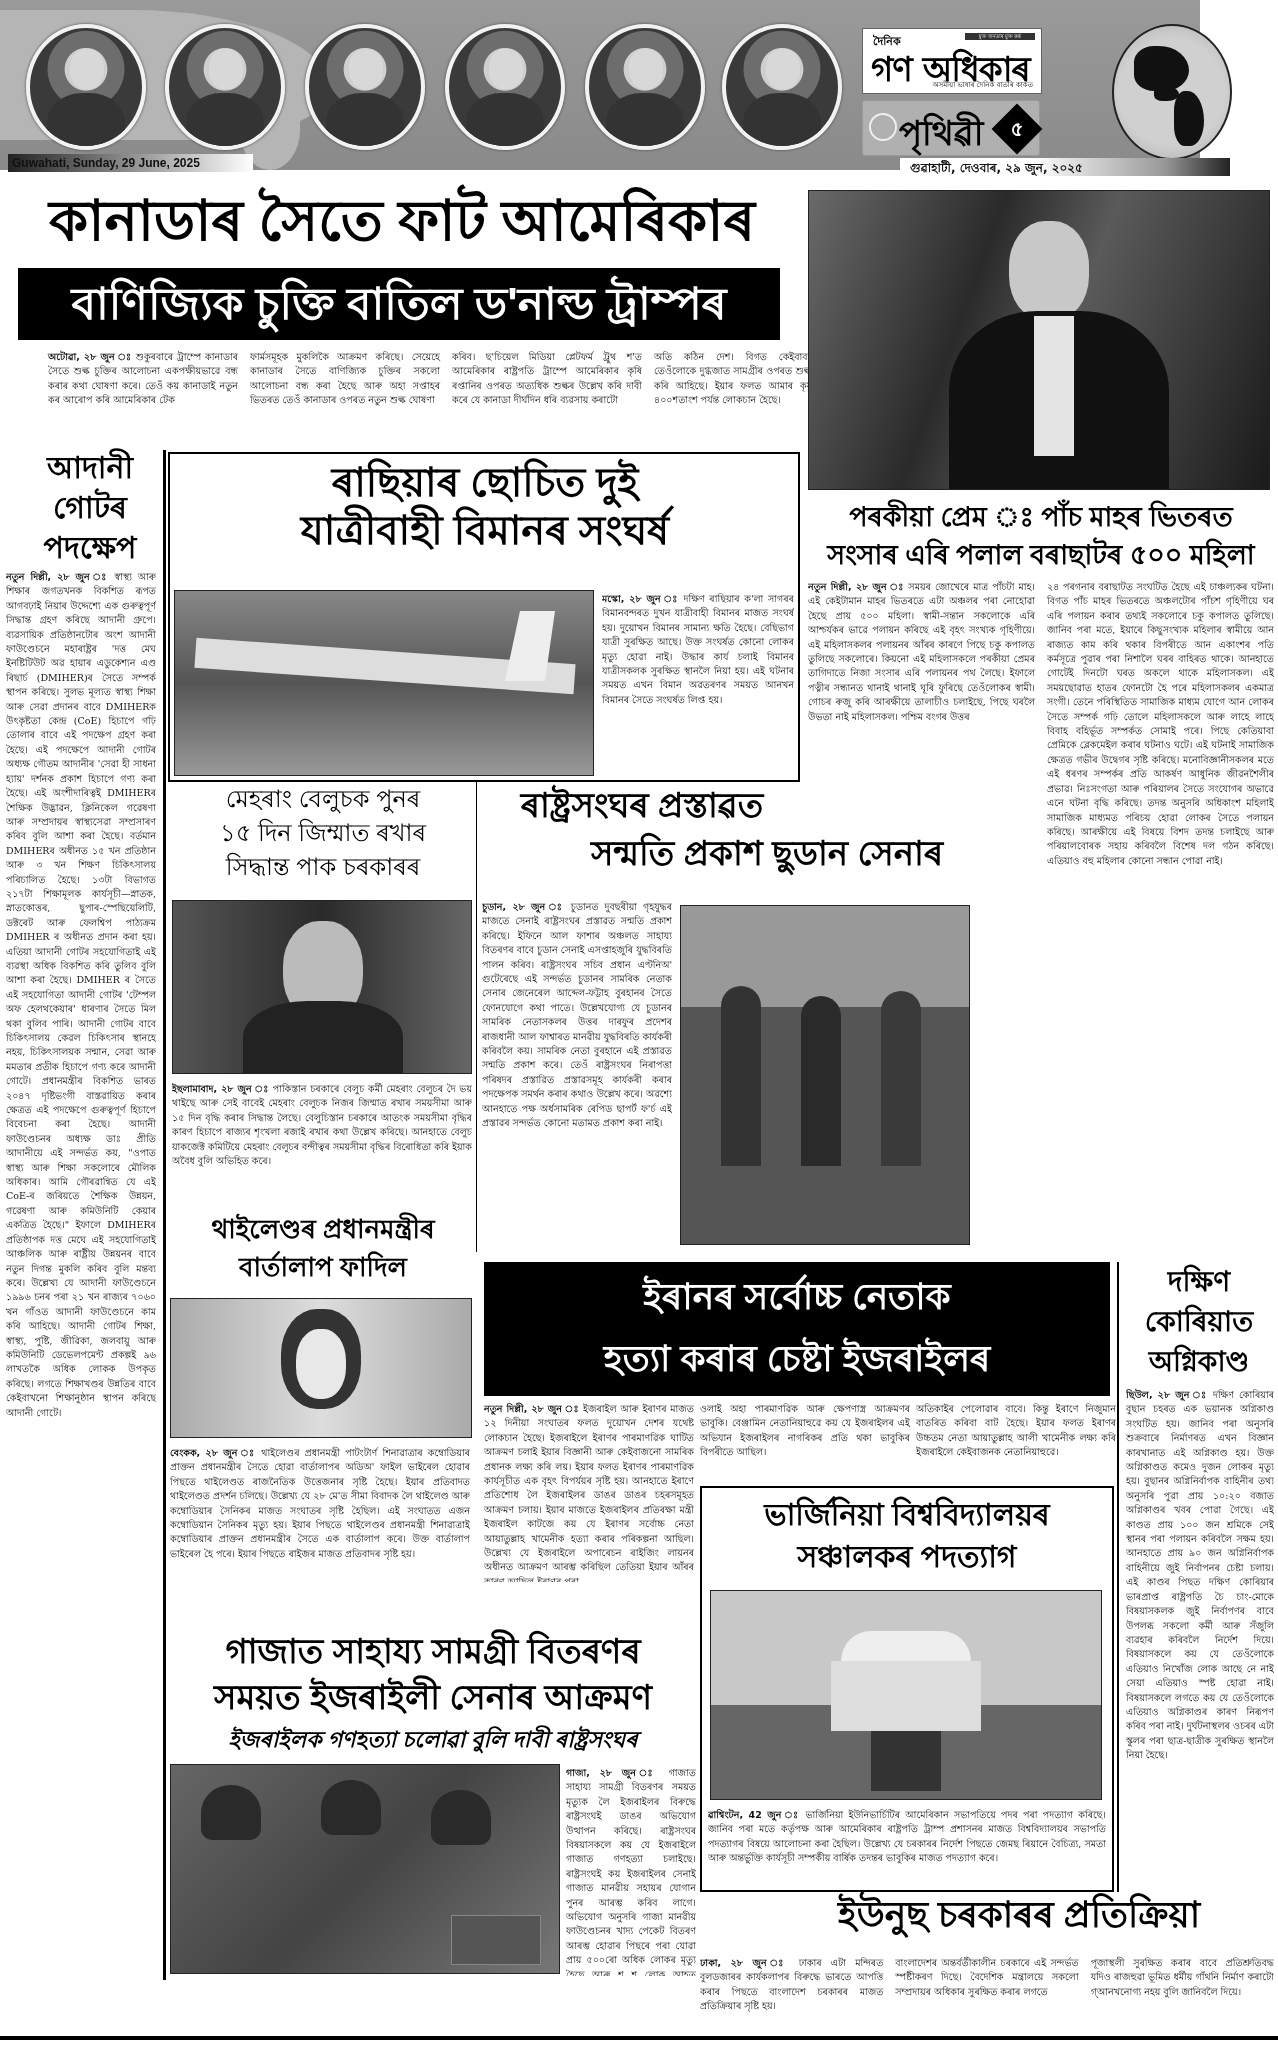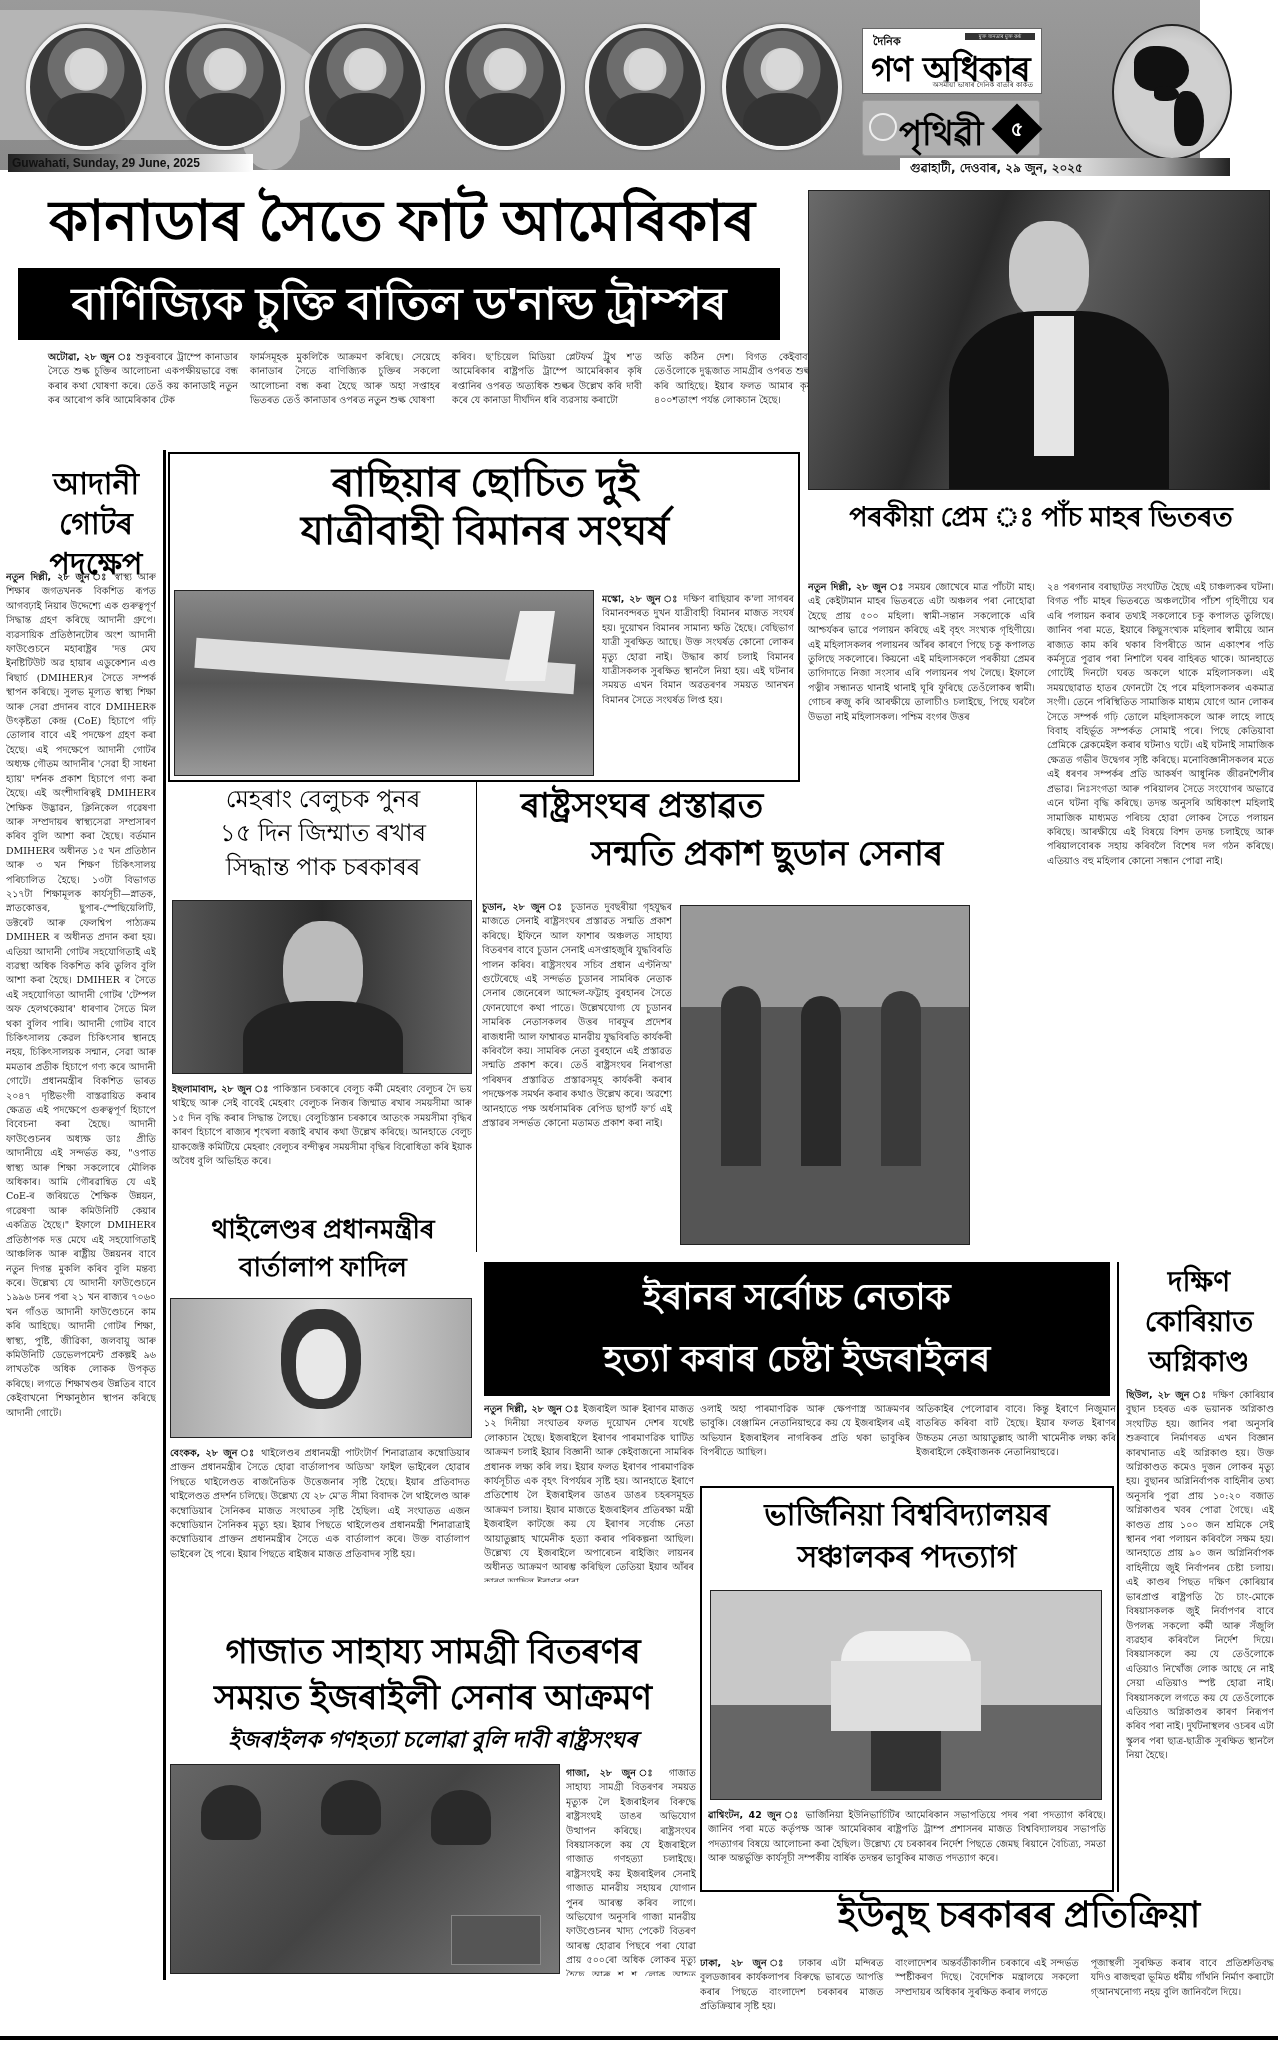--- a/index.html
+++ b/index.html
@@ -98,21 +98,21 @@
   <div>কৰিব। ছ'চিয়েল মিডিয়া প্লেটফৰ্ম ট্ৰুথ শ'ত আমেৰিকাৰ ৰাষ্ট্ৰপতি ট্ৰাম্পে আমেৰিকাৰ কৃষি ৰপ্তানিৰ ওপৰত অত্যধিক শুল্কৰ উল্লেখ কৰি দাবী কৰে যে কানাডা দীৰ্ঘদিন ধৰি ব্যৱসায় কৰাটো</div>
   <div>অতি কঠিন দেশ। বিগত কেইবাবছৰ ধৰি তেওঁলোকে দুগ্ধজাত সামগ্ৰীৰ ওপৰত শুল্ক আৰোপ কৰি আহিছে। ইয়াৰ ফলত আমাৰ কৃষকসকলৰ ৪০০শতাংশ পৰ্যন্ত লোকচান হৈছে।</div>
 </div>
 
 <div class="photo" style="left:808px;top:190px;width:462px;height:300px;background:linear-gradient(110deg,#6a6a6a,#2a2a2a 35%,#5a5a5a 55%,#1a1a1a);">
   <div style="position:absolute;left:200px;top:30px;width:80px;height:100px;border-radius:45%;background:#c8c8c8;"></div>
   <div style="position:absolute;left:140px;top:120px;width:220px;height:200px;border-radius:40% 40% 0 0;background:#111;"></div>
   <div style="position:absolute;left:225px;top:125px;width:40px;height:140px;background:#e5e5e5;"></div>
 </div>
 
-<div class="abs hl" style="left:16px;top:448px;width:160px;font-size:30px;line-height:40px;margin-top:16px;">
+<div class="abs hl" style="left:10px;top:448px;width:160px;font-size:30px;line-height:40px;">
   <div>আদানী</div>
   <div>গোটৰ</div>
   <div>পদক্ষেপ</div>
 </div>
 <div class="abs body-text" style="left:6px;top:570px;width:150px;height:1405px;overflow:hidden;">
   <span class="dateline">নতুন দিল্লী, ২৮ জুন ঃ</span> <span>স্বাস্থ্য আৰু শিক্ষাৰ জগতখনক বিকশিত ৰূপত আগবঢ়াই নিয়াৰ উদ্দেশ্যে এক গুৰুত্বপূৰ্ণ সিদ্ধান্ত গ্ৰহণ কৰিছে আদানী গ্ৰুপে। ব্যৱসায়িক প্ৰতিষ্ঠানটোৰ অংশ আদানী ফাউণ্ডেচনে মহাৰাষ্ট্ৰৰ 'দত্ত মেঘ ইনষ্টিটিউট অৱ হায়াৰ এডুকেশ্যন এণ্ড ৰিছাৰ্চ (DMIHER)ৰ সৈতে সম্পৰ্ক স্থাপন কৰিছে। সুলভ মূল্যত স্বাস্থ্য শিক্ষা আৰু সেৱা প্ৰদানৰ বাবে DMIHERক উৎকৃষ্টতা কেন্দ্ৰ (CoE) হিচাপে গঢ়ি তোলাৰ বাবে এই পদক্ষেপ গ্ৰহণ কৰা হৈছে। এই পদক্ষেপে আদানী গোটৰ অধ্যক্ষ গৌতম আদানীৰ 'সেৱা হী সাধনা হ্যায়' দৰ্শনক প্ৰকাশ হিচাপে গণ্য কৰা হৈছে। এই অংশীদাৰিত্বই DMIHERৰ শৈক্ষিক উদ্ভাৱন, ক্লিনিকেল গৱেষণা আৰু সম্প্ৰদায়ৰ স্বাস্থ্যসেৱা সম্প্ৰসাৰণ কৰিব বুলি আশা কৰা হৈছে। বৰ্তমান DMIHERৰ অধীনত ১৫ খন প্ৰতিষ্ঠান আৰু ৩ খন শিক্ষণ চিকিৎসালয় পৰিচালিত হৈছে। ১৩টা বিভাগত ২১৭টা শিক্ষামূলক কাৰ্যসূচী—স্নাতক, স্নাতকোত্তৰ, ছুপাৰ-স্পেছিয়েলিটি, ডক্টৰেট আৰু ফেলশ্বিপ পাঠ্যক্ৰম DMIHER ৰ অধীনত প্ৰদান কৰা হয়। এতিয়া আদানী গোটৰ সহযোগিতাই এই ব্যৱস্থা অধিক বিকশিত কৰি তুলিব বুলি আশা কৰা হৈছে। DMIHER ৰ সৈতে এই সহযোগিতা আদানী গোটৰ 'টেম্পল অফ হেলথকেয়াৰ' ধাৰণাৰ সৈতে মিল থকা বুলিব পাৰি। আদানী গোটৰ বাবে চিকিৎসালয় কেৱল চিকিৎসাৰ স্থানহে নহয়, চিকিৎসালয়ক সন্মান, সেৱা আৰু মমতাৰ প্ৰতীক হিচাপে গণ্য কৰে আদানী গোটে। প্ৰধানমন্ত্ৰীৰ বিকশিত ভাৰত ২০৪৭ দৃষ্টিভংগী বাস্তৱায়িত কৰাৰ ক্ষেত্ৰত এই পদক্ষেপে গুৰুত্বপূৰ্ণ হিচাপে বিবেচনা কৰা হৈছে। আদানী ফাউণ্ডেচনৰ অধ্যক্ষ ডাঃ প্ৰীতি আদানীয়ে এই সন্দৰ্ভত কয়, "ওপাত স্বাস্থ্য আৰু শিক্ষা সকলোৰে মৌলিক অধিকাৰ। আমি গৌৰৱান্বিত যে এই CoE-ৰ জৰিয়তে শৈক্ষিক উন্নয়ন, গৱেষণা আৰু কমিউনিটি কেয়াৰ একত্ৰিত হৈছে।" ইফালে DMIHERৰ প্ৰতিষ্ঠাপক দত্ত মেঘে এই সহযোগিতাই আঞ্চলিক আৰু ৰাষ্ট্ৰীয় উন্নয়নৰ বাবে নতুন দিগন্ত মুকলি কৰিব বুলি মন্তব্য কৰে। উল্লেখ্য যে আদানী ফাউণ্ডেচনে ১৯৯৬ চনৰ পৰা ২১ খন ৰাজ্যৰ ৭০৬০ খন গাঁওত আদানী ফাউণ্ডেচনে কাম কৰি আহিছে। আদানী গোটৰ শিক্ষা, স্বাস্থ্য, পুষ্টি, জীৱিকা, জলবায়ু আৰু কমিউনিটি ডেভেলপমেন্ট প্ৰকল্পই ৯৬ লাখতকৈ অধিক লোকক উপকৃত কৰিছে। লগতে শিক্ষাখণ্ডৰ উন্নতিৰ বাবে কেইবাখনো শিক্ষানুষ্ঠান স্থাপন কৰিছে আদানী গোটে।</span>
 </div>
 <div class="rule-v" style="left:163px;top:450px;height:1530px;"></div>
 
 <div class="boxed" style="left:168px;top:452px;width:632px;height:330px;"></div>
@@ -123,20 +123,21 @@
 <div class="photo" style="left:174px;top:590px;width:420px;height:186px;background:linear-gradient(180deg,#888,#555 50%,#999);">
   <div style="position:absolute;left:20px;top:60px;width:380px;height:30px;background:#ddd;transform:rotate(4deg);"></div>
   <div style="position:absolute;left:330px;top:20px;width:50px;height:70px;background:#eee;clip-path:polygon(30% 0,100% 0,80% 100%,0 100%);"></div>
 </div>
 <div class="abs body-text" style="left:602px;top:592px;width:192px;height:184px;overflow:hidden;">
   <span class="dateline">মস্কো, ২৮ জুন ঃ</span> <span>দক্ষিণ ৰাছিয়াৰ ক'লা সাগৰৰ বিমানবন্দৰত দুখন যাত্ৰীবাহী বিমানৰ মাজত সংঘৰ্ষ হয়। দুয়োখন বিমানৰ সামান্য ক্ষতি হৈছে। বেছিভাগ যাত্ৰী সুৰক্ষিত আছে। উক্ত সংঘৰ্ষত কোনো লোকৰ মৃত্যু হোৱা নাই। উদ্ধাৰ কাৰ্য চলাই বিমানৰ যাত্ৰীসকলক সুৰক্ষিত স্থানলৈ নিয়া হয়। এই ঘটনাৰ সময়ত এখন বিমান অৱতৰণৰ সময়ত আনখন বিমানৰ সৈতে সংঘৰ্ষত লিপ্ত হয়।</span>
 </div>
 
 <div class="abs hl" style="left:808px;top:498px;width:466px;font-size:27px;line-height:38px;">
   <div>পৰকীয়া প্ৰেম ঃ পাঁচ মাহৰ ভিতৰত</div>
+  <div>সংসাৰ এৰি পলাল বৰাছাটৰ ৫০০ মহিলা</div>
 </div>
 <div class="abs body-text cols" style="left:808px;top:580px;width:466px;height:670px;overflow:hidden;">
   <div><span class="dateline">নতুন দিল্লী, ২৮ জুন ঃ</span> <span>সময়ৰ জোখেৰে মাত্ৰ পাঁচটা মাহ। এই কেইটামান মাহৰ ভিতৰতে এটা অঞ্চলৰ পৰা নোহোৱা হৈছে প্ৰায় ৫০০ মহিলা। স্বামী-সন্তান সকলোকে এৰি আশ্চৰ্যকৰ ভাৱে পলায়ন কৰিছে এই বৃহৎ সংখ্যক গৃহিণীয়ে। এই মহিলাসকলৰ পলায়নৰ আঁৰৰ কাৰণে পিছে চকু কপালত তুলিছে সকলোৰে। কিয়নো এই মহিলাসকলে পৰকীয়া প্ৰেমৰ তাগিদাতে নিজা সংসাৰ এৰি পলায়নৰ পথ লৈছে। ইফালে পত্নীৰ সন্ধানত থানাই থানাই ঘূৰি ফুৰিছে তেওঁলোকৰ স্বামী। গোচৰ ৰুজু কৰি আৰক্ষীয়ে তালাচীও চলাইছে, পিছে ঘৰলৈ উভতা নাই মহিলাসকল। পশ্চিম বংগৰ উত্তৰ</span></div>
   <div>২৪ পৰগনাৰ বৰাছাটত সংঘটিত হৈছে এই চাঞ্চল্যকৰ ঘটনা। বিগত পাঁচ মাহৰ ভিতৰতে অঞ্চলটোৰ পাঁচশ গৃহিণীয়ে ঘৰ এৰি পলায়ন কৰাৰ তথ্যই সকলোৰে চকু কপালত তুলিছে। জানিব পৰা মতে, ইয়াৰে কিছুসংখ্যক মহিলাৰ স্বামীয়ে আন ৰাজ্যত কাম কৰি থকাৰ বিপৰীতে আন একাংশৰ পতি কৰ্মসূত্ৰে পুৱাৰ পৰা নিশালৈ ঘৰৰ বাহিৰত থাকে। আনহাতে গোটেই দিনটো ঘৰত অকলে থাকে মহিলাসকল। এই সময়ছোৱাত হাতৰ ফোনটো হৈ পৰে মহিলাসকলৰ একমাত্ৰ সংগী। তেনে পৰিস্থিতিত সামাজিক মাধ্যম যোগে আন লোকৰ সৈতে সম্পৰ্ক গঢ়ি তোলে মহিলাসকলে আৰু লাহে লাহে বিবাহ বহিৰ্ভূত সম্পৰ্কত সোমাই পৰে। পিছে কেতিয়াবা প্ৰেমিকে ব্লেকমেইল কৰাৰ ঘটনাও ঘটে। এই ঘটনাই সামাজিক ক্ষেত্ৰত গভীৰ উদ্বেগৰ সৃষ্টি কৰিছে। মনোবিজ্ঞানীসকলৰ মতে এই ধৰণৰ সম্পৰ্কৰ প্ৰতি আকৰ্ষণ আধুনিক জীৱনশৈলীৰ প্ৰভাৱ। নিঃসংগতা আৰু পৰিয়ালৰ সৈতে সংযোগৰ অভাৱে এনে ঘটনা বৃদ্ধি কৰিছে। তদন্ত অনুসৰি অধিকাংশ মহিলাই সামাজিক মাধ্যমত পৰিচয় হোৱা লোকৰ সৈতে পলায়ন কৰিছে। আৰক্ষীয়ে এই বিষয়ে বিশদ তদন্ত চলাইছে আৰু পৰিয়ালবোৰক সহায় কৰিবলৈ বিশেষ দল গঠন কৰিছে। এতিয়াও বহু মহিলাৰ কোনো সন্ধান পোৱা নাই।</div>
 </div>
 
 <div class="abs hl" style="left:168px;top:782px;width:310px;font-size:24px;line-height:34px;font-weight:normal;">
   <div>মেহৰাং বেলুচক পুনৰ</div>
   <div>১৫ দিন জিম্মাত ৰখাৰ</div>
   <div>সিদ্ধান্ত পাক চৰকাৰৰ</div>

